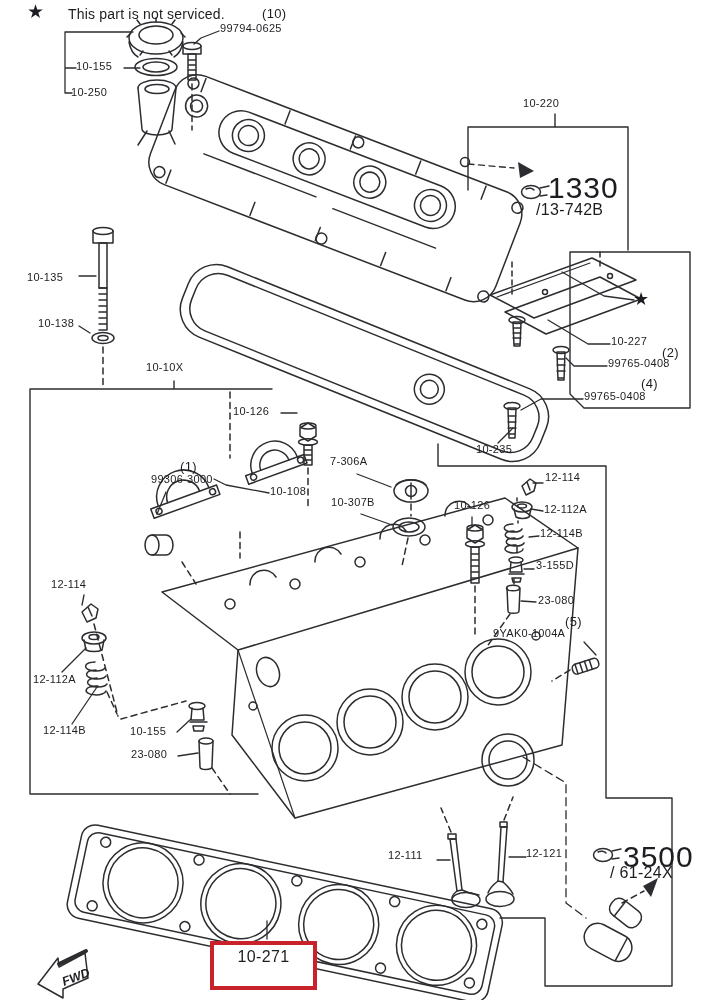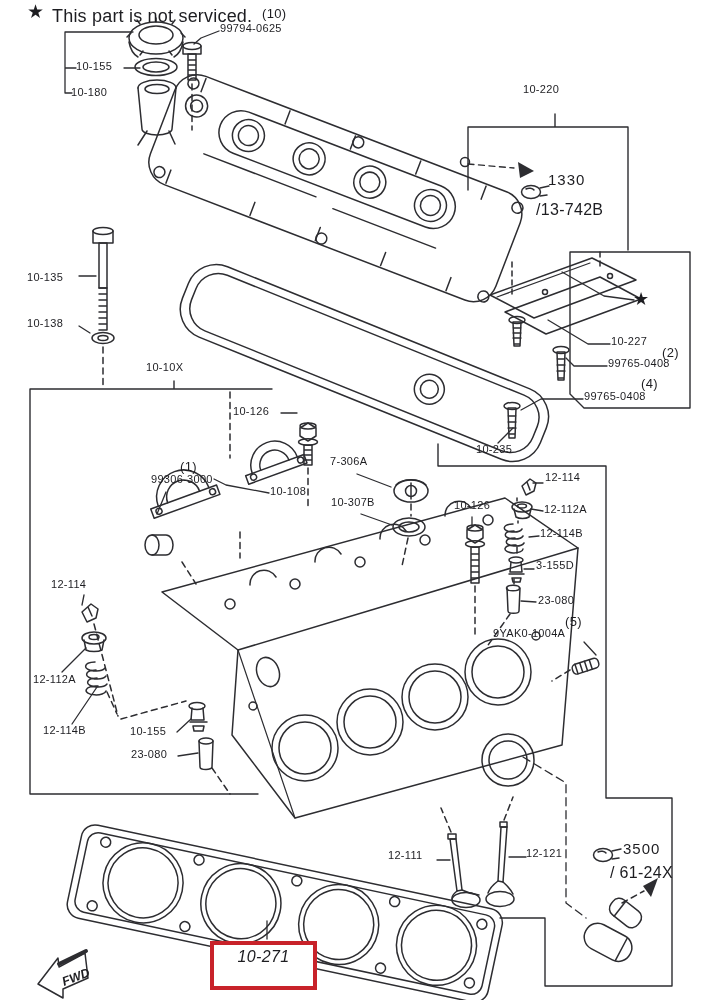--- a/index.html
+++ b/index.html
@@ -3,28 +3,28 @@
 <meta charset="utf-8">
 <style>
   html,body{margin:0;padding:0;background:#fff;}
   .stage{position:relative;width:721px;height:1000px;background:#fff;overflow:hidden;
          font-family:"Liberation Sans",sans-serif;color:#1d1d21;}
   svg.art{position:absolute;left:0;top:0;}
   .lbl{position:absolute;white-space:nowrap;font-size:11px;line-height:1.05;
        letter-spacing:.3px;color:#1d1d21;}
   .s13{font-size:13px;}
   .s14{font-size:16px;}
-  .s23{font-size:15px;letter-spacing:1px;}
+  .s23{font-size:30px;letter-spacing:1px;}
   .s18{font-size:18px;}
-  .note{font-size:18px;letter-spacing:.2px;}
+  .note{font-size:14px;letter-spacing:.2px;margin-left:16px;}
   .star{font-size:19px;line-height:1;}
   .hlbox{position:absolute;left:210px;top:941px;width:99px;height:38px;
          border:4px solid #c8222a;background:#fff;display:flex;
          justify-content:center;align-items:flex-start;padding-top:3px;
-         font-size:16px;letter-spacing:.4px;font-style:italic;}
+         font-size:16px;letter-spacing:.4px;}
 </style>
 </head>
 <body>
 
 <div class="stage">
 
 <svg class="art" width="721" height="1000" viewBox="0 0 721 1000">
 <g stroke="#2d2d31" fill="none" stroke-width="1.5" stroke-linecap="round" stroke-linejoin="round">
 
   <g>
@@ -311,26 +311,26 @@
 
 </g>
 </svg>
 
 <span class="lbl star" style="left:27px;top:2px;position:absolute">★</span>
 <span class="lbl note" style="left:52px;top:7px">This part is not serviced.</span>
 
 <span class="lbl s13" style="left:262px;top:7px">(10)</span>
 <span class="lbl" style="left:220px;top:23px">99794-0625</span>
 <span class="lbl" style="left:76px;top:61px">10-155</span>
-<span class="lbl" style="left:71px;top:87px">10-180</span>
-<span class="lbl" style="left:523px;top:84px">10-220</span>
+<span class="lbl" style="left:71px;top:87px">10-250</span>
+<span class="lbl" style="left:523px;top:98px">10-220</span>
 <span class="lbl s23" style="left:548px;top:172px">1330</span>
 <span class="lbl s14" style="left:536px;top:202px">/13-742B</span>
 <span class="lbl" style="left:27px;top:272px">10-135</span>
-<span class="lbl" style="left:27px;top:318px">10-138</span>
+<span class="lbl" style="left:38px;top:318px">10-138</span>
 <span class="lbl" style="left:146px;top:362px">10-10X</span>
 
 <span class="lbl s18" style="left:633px;top:290px">★</span>
 <span class="lbl" style="left:611px;top:336px">10-227</span>
 <span class="lbl s13" style="left:662px;top:346px">(2)</span>
 <span class="lbl" style="left:608px;top:358px">99765-0408</span>
 <span class="lbl s13" style="left:641px;top:377px">(4)</span>
 <span class="lbl" style="left:584px;top:391px">99765-0408</span>
 <span class="lbl" style="left:476px;top:444px">10-235</span>
 

